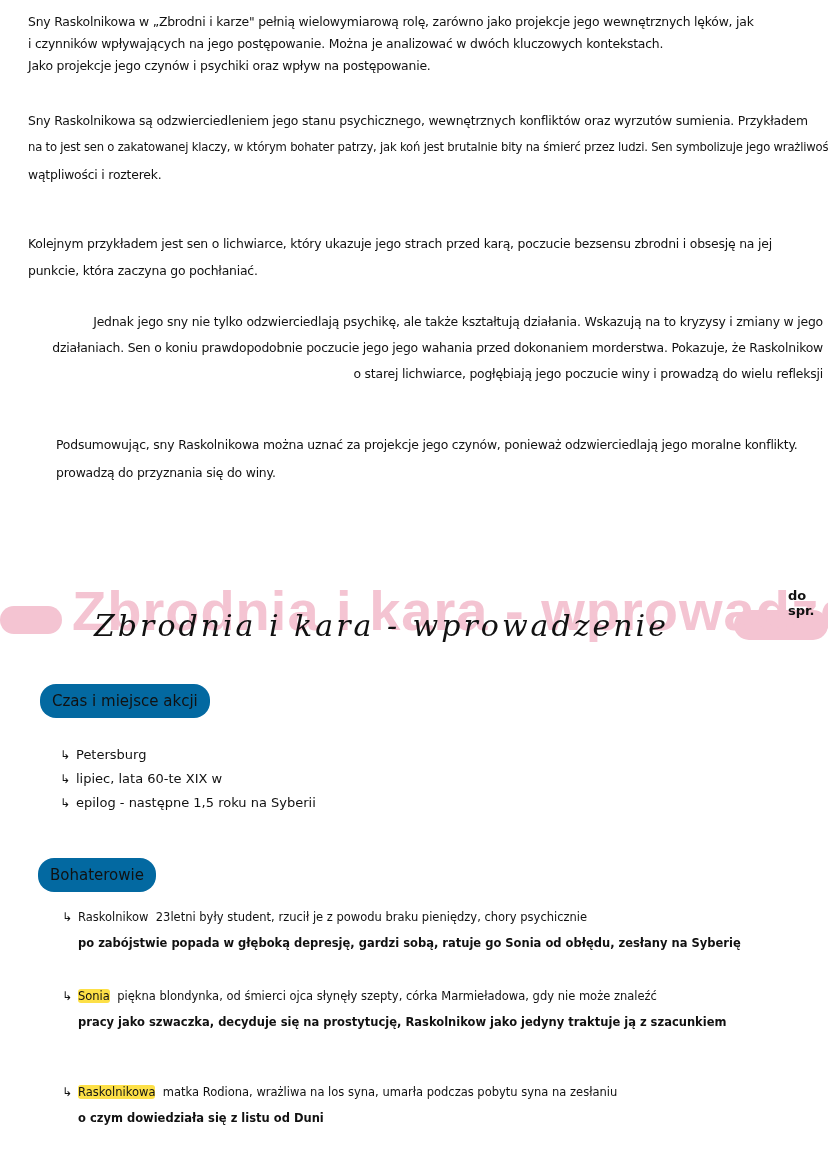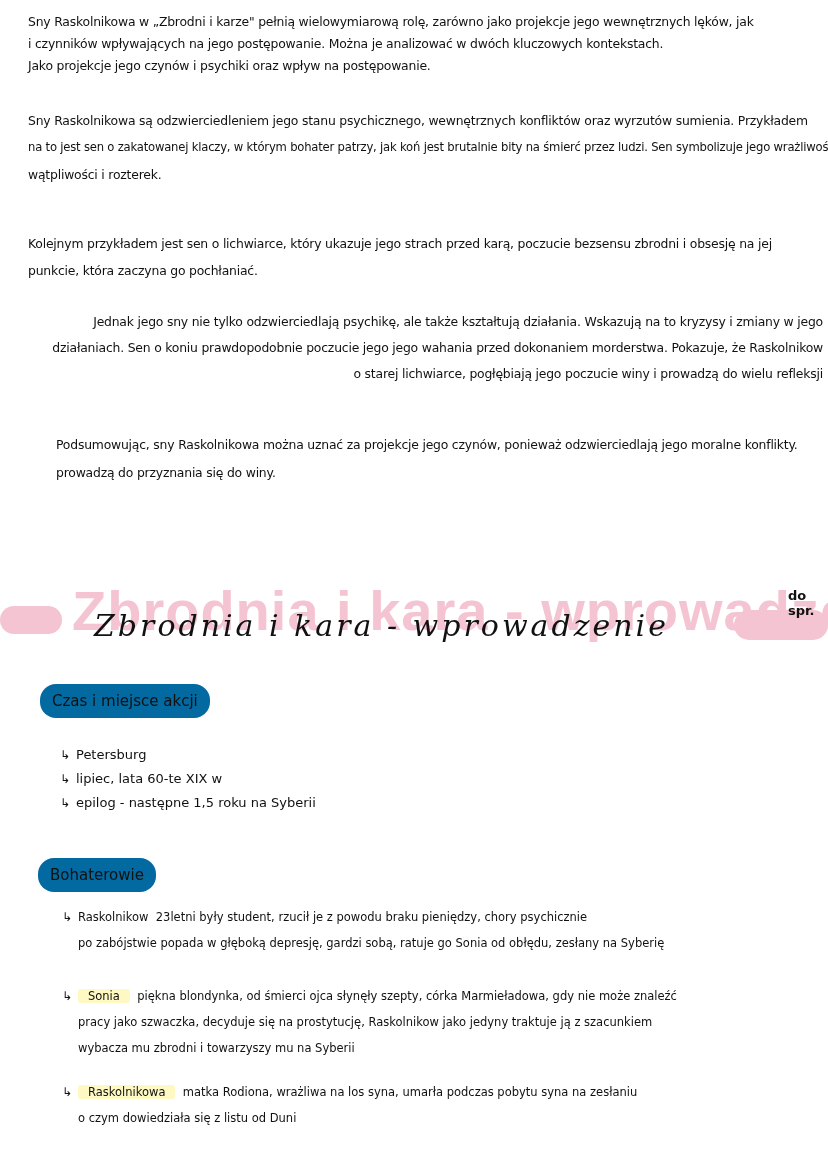--- a/index.html
+++ b/index.html
@@ -33,22 +33,22 @@
       position: absolute; background: #0369a1; border-radius: 16px;
       padding: 8px 12px; font-size: 15px; margin-top: 8px;
     }
     .bullet-list { position: absolute; left: 48px; margin: 12px; padding: 0; list-style: none; }
     .bullet-list li { font-size: 13px; line-height: 23px; white-space: nowrap; }
     .arrow { display: inline-block; width: 16px; font-size: 12px; }
     .char {
       position: absolute; left: 36px; font-size: 11.5px; line-height: 26px; margin-left: 26px;
     }
     .char .line { white-space: nowrap; }
-    .indent { padding-left: 16px; }
-    .name-hl { background: #fef9c3; border-radius: 3px; padding: 0 10px; }
+    .indent { padding-left: 16px; font-weight: bold; }
+    .name-hl { background: #fde047; border-radius: 3px; padding: 0 0; }
   </style>
 </head>
 <body>
 
 <div class="para" style="top:11px;">
   <span class="line">Sny Raskolnikowa w „Zbrodni i karze" pełnią wielowymiarową rolę, zarówno jako projekcje jego wewnętrznych lęków, jak</span>
   <span class="line">i czynników wpływających na jego postępowanie. Można je analizować w dwóch kluczowych kontekstach.</span>
   <span class="line">Jako projekcje jego czynów i psychiki oraz wpływ na postępowanie.</span>
 </div>
 
@@ -100,21 +100,20 @@
     <span class="arrow">↳</span><span>Raskolnikow</span>&nbsp;&nbsp;<span>23letni były student, rzucił je z powodu braku pieniędzy, chory psychicznie</span>
   </span>
   <span class="line indent">po zabójstwie popada w głęboką depresję, gardzi sobą, ratuje go Sonia od obłędu, zesłany na Syberię</span>
 </div>
 
 <div class="char" style="top:983px;">
   <span class="line">
     <span class="arrow">↳</span><span class="name-hl">Sonia</span>&nbsp;&nbsp;<span>piękna blondynka, od śmierci ojca słynęły szepty, córka Marmieładowa, gdy nie może znaleźć</span>
   </span>
   <span class="line indent">pracy jako szwaczka, decyduje się na prostytucję, Raskolnikow jako jedyny traktuje ją z szacunkiem</span>
-  <span class="line indent">wybacza mu zbrodni i towarzyszy mu na Syberii</span>
 </div>
 
 <div class="char" style="top:1079px;">
   <span class="line">
     <span class="arrow">↳</span><span class="name-hl">Raskolnikowa</span>&nbsp;&nbsp;<span>matka Rodiona, wrażliwa na los syna, umarła podczas pobytu syna na zesłaniu</span>
   </span>
   <span class="line indent">o czym dowiedziała się z listu od Duni</span>
 </div>
 
 </body></html>

